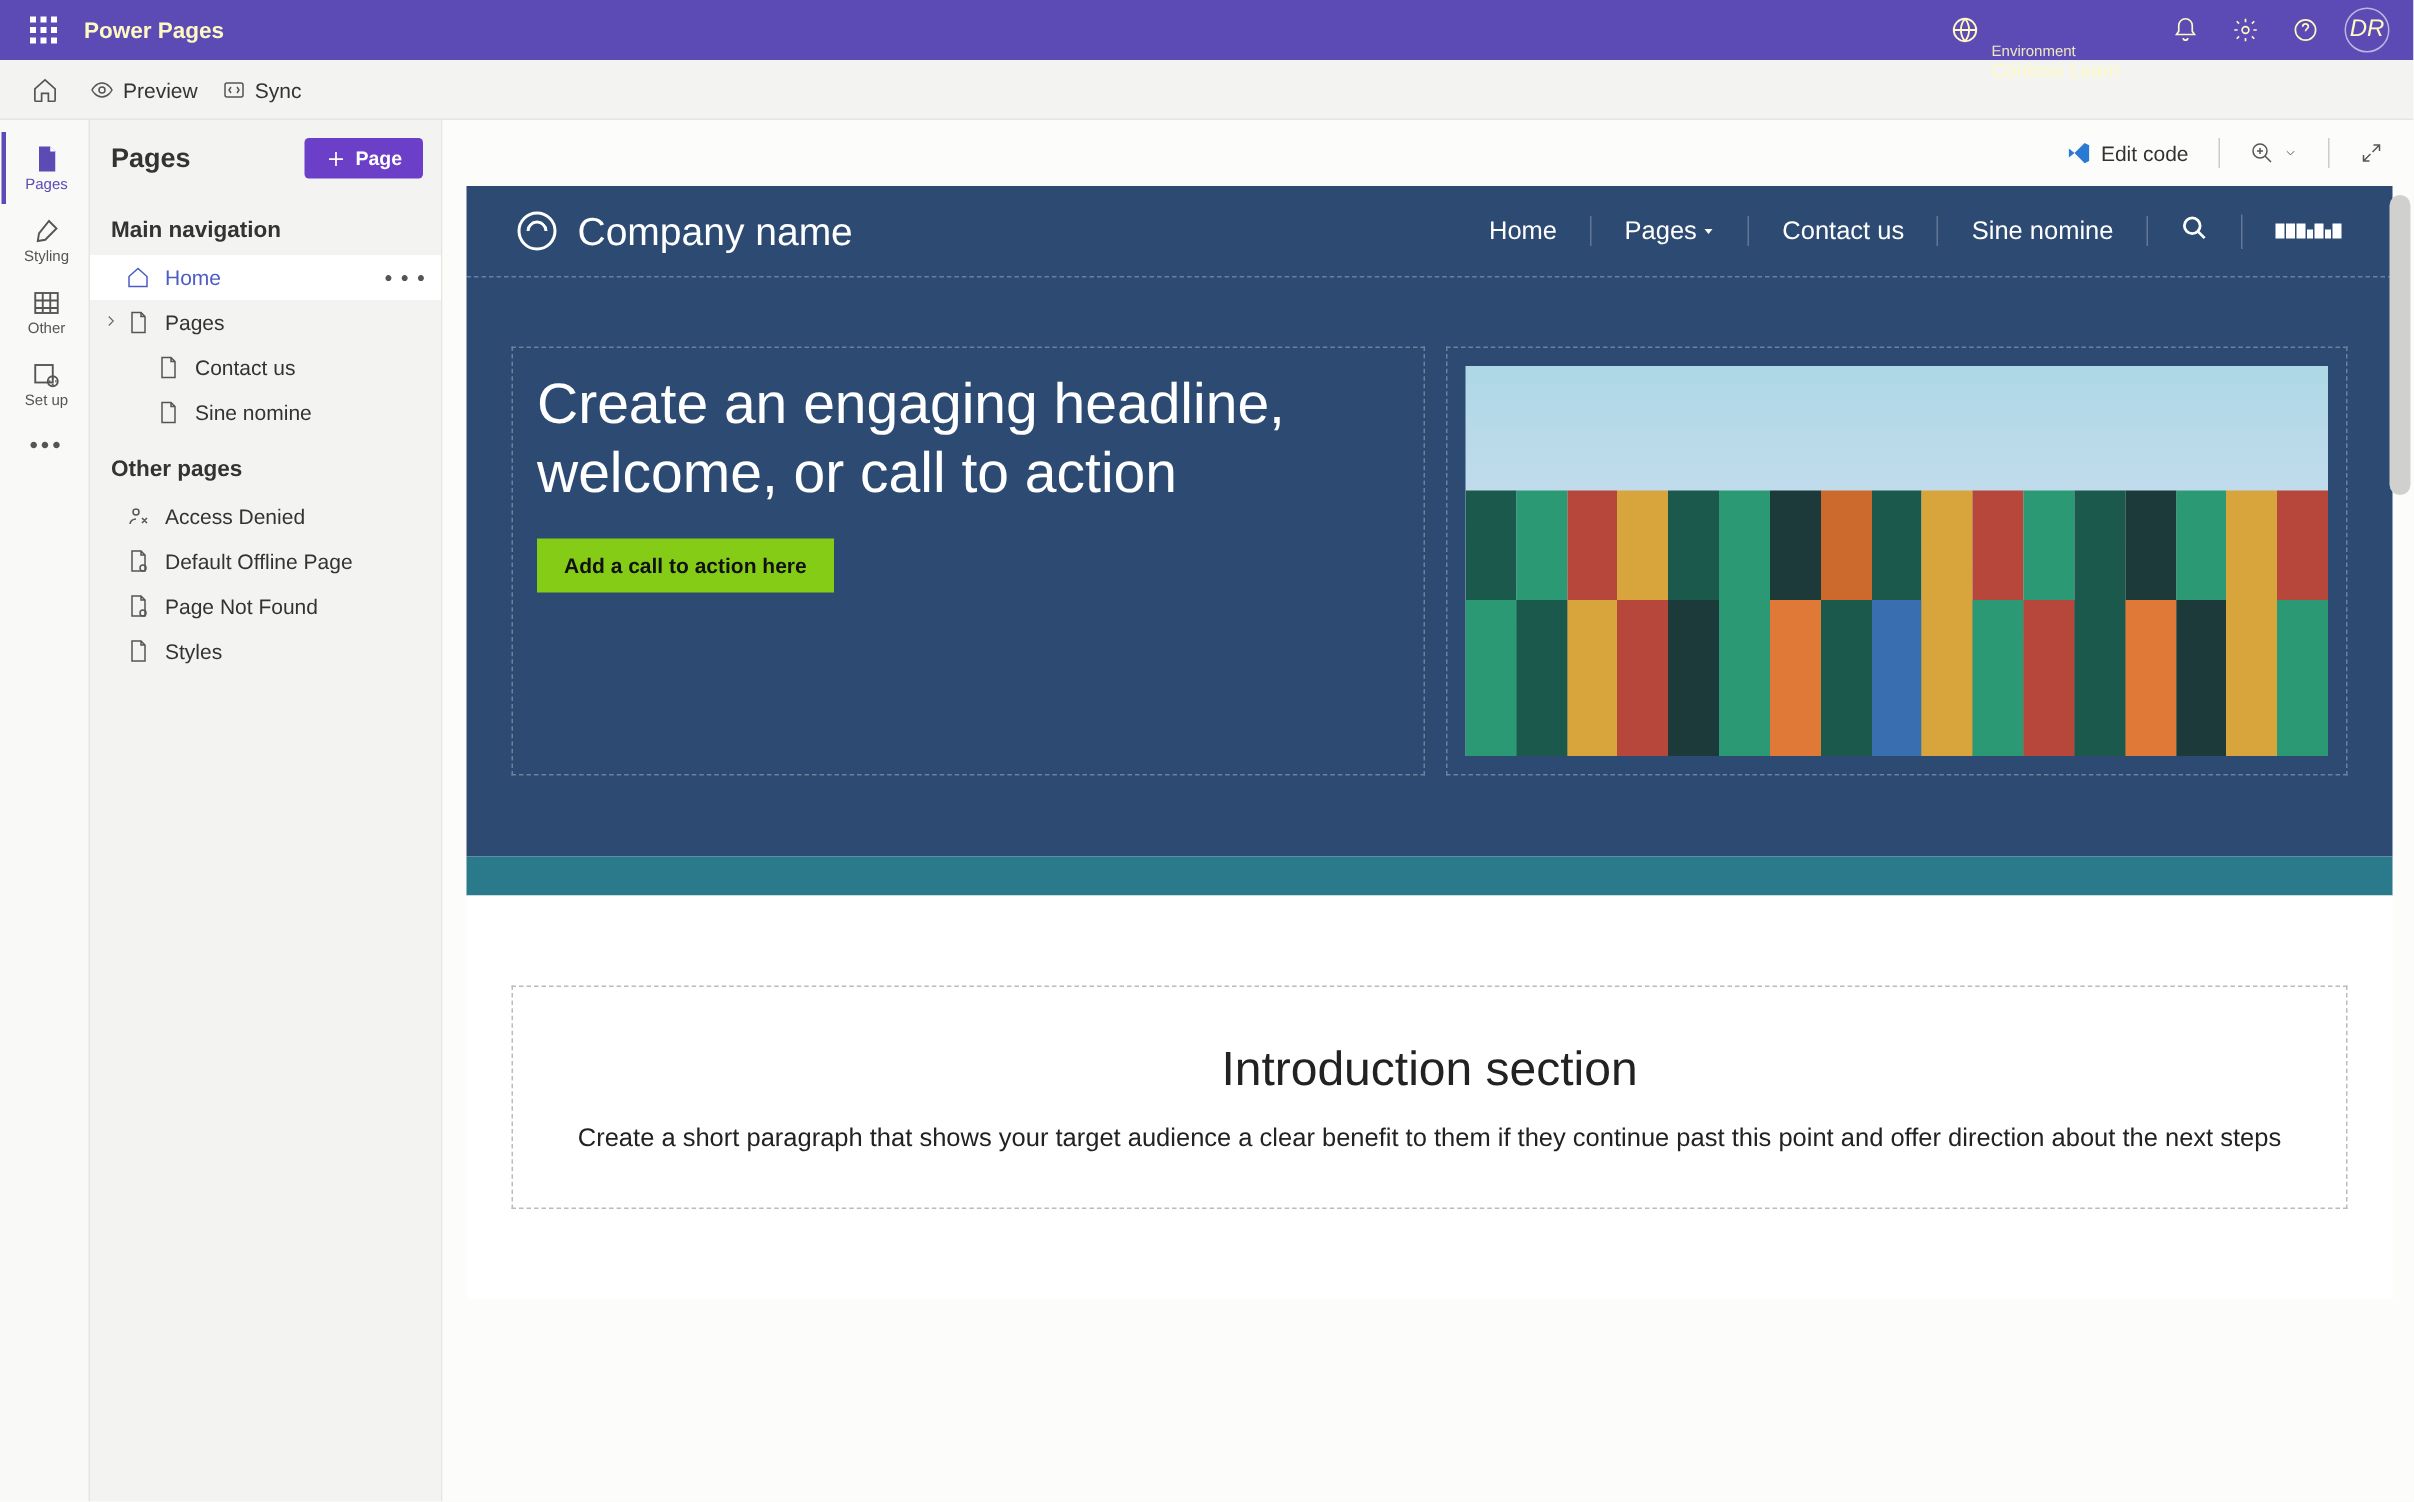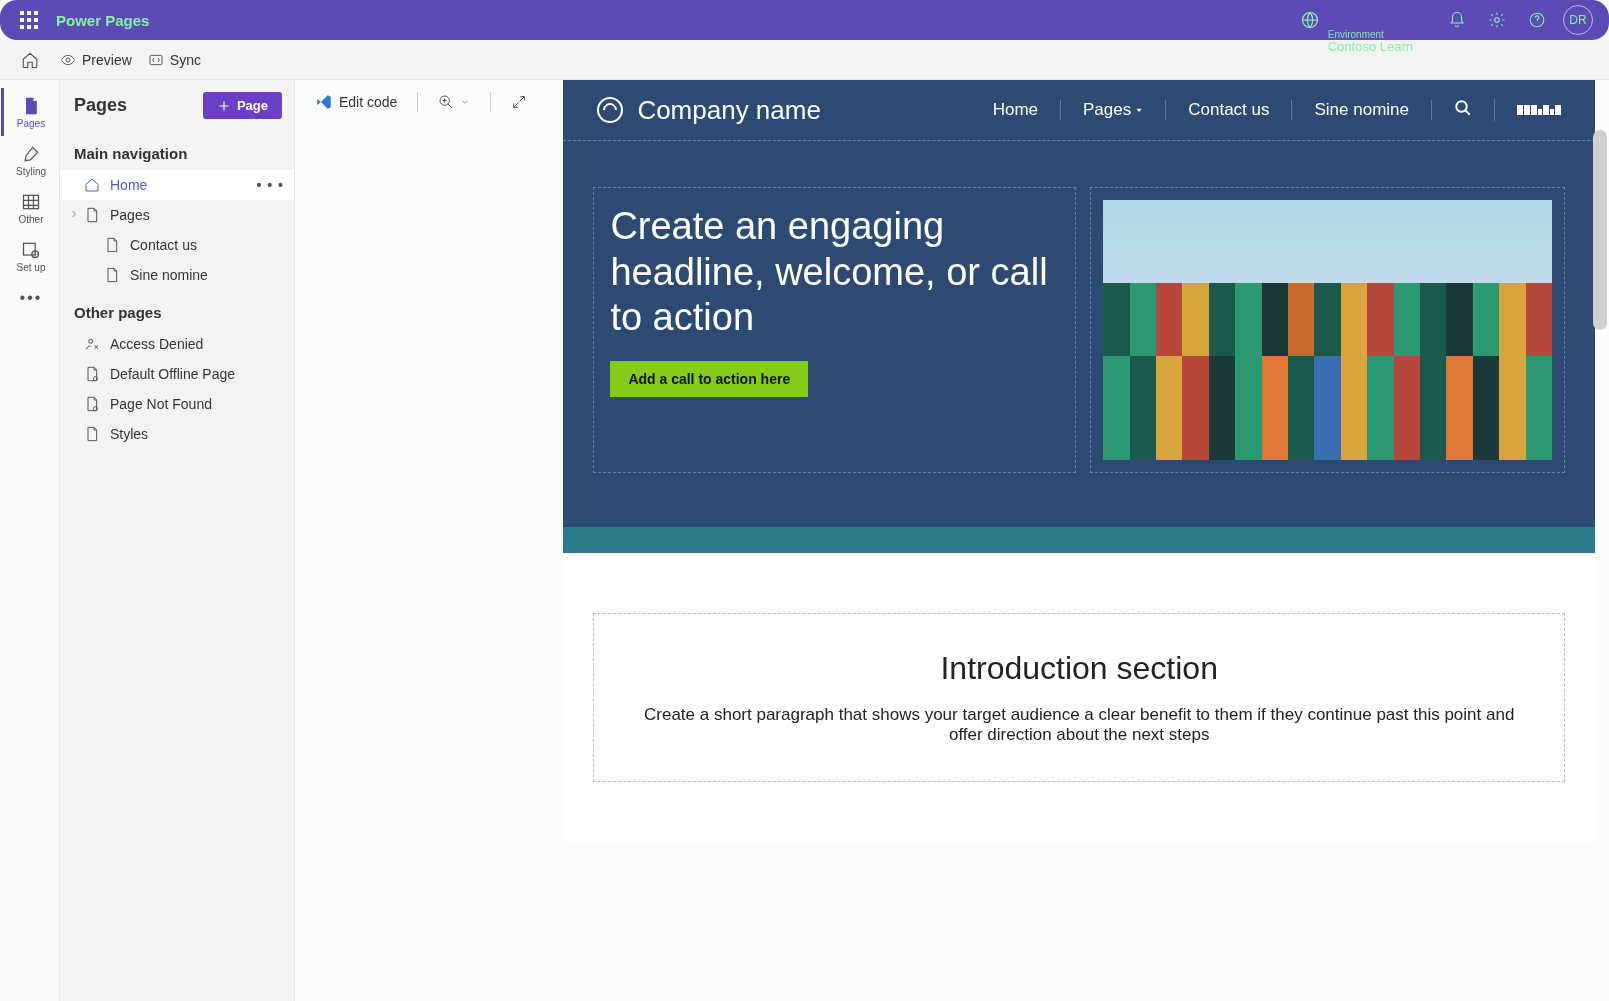--- a/index.html
+++ b/index.html
@@ -1,31 +1,31 @@
 <!DOCTYPE html>
 <html><head>
   <meta charset="utf-8">
   <style>
     * { margin: 0; padding: 0; box-sizing: border-box; }
     body { font-family: "Segoe UI", -apple-system, sans-serif; overflow: hidden; height: 100vh; background: #f9f9f8; }
     
     
-    .topbar { height: 40px; background: #5c4bb5; color: #86efac; display: flex; align-items: center; padding: 0 10px; border-radius: 17px; }
+    .topbar { height: 40px; background: #5c4bb5; color: #fef9c3; display: flex; align-items: center; padding: 0 10px; }
     .waffle { width: 18px; height: 18px; display: grid; grid-template-columns: repeat(3, 4px); grid-template-rows: repeat(3, 4px); gap: 3px; cursor: pointer; margin: 0 10px; }
     .waffle span { background: white; width: 4px; height: 4px; }
     .app-name { font-size: 15px; font-weight: 600; margin-left: 8px; }
     .topbar-spacer { flex: 1; }
     .env-block { display: flex; align-items: center; margin-right: 24px; cursor: pointer; }
     .env-icon { width: 20px; height: 20px; margin-right: 8px; }
     .env-text { line-height: 1.1; margin-top: 44px; }
     .env-text .lbl { font-size: 10px; opacity: 0.9; }
     .env-text .val { font-size: 13px; }
     .topbar-icon { width: 40px; height: 40px; display: flex; align-items: center; justify-content: center; cursor: pointer; }
     .topbar-icon svg { width: 18px; height: 18px; }
-    .avatar { width: 30px; height: 30px; border-radius: 50%; border: 1px solid rgba(255,255,255,0.6); display: flex; align-items: center; justify-content: center; font-size: 12px; margin: 16px 6px; cursor: pointer; }
+    .avatar { width: 30px; height: 30px; border-radius: 50%; border: 1px solid rgba(255,255,255,0.6); display: flex; align-items: center; justify-content: center; font-size: 16px; margin: 16px 6px; cursor: pointer; font-style: italic; }
     
     
     .subheader { height: 40px; background: #f3f3f2; border-bottom: 1px solid #e5e5e3; display: flex; align-items: center; }
     .home-icon-btn { width: 60px; display: flex; align-items: center; justify-content: center; cursor: pointer; }
     .subheader-center { flex: 1; display: flex; align-items: center; justify-content: center; gap: 8px; color: #1b1b1b; }
     .site-name { font-size: 14px; font-weight: 500; }
     .site-status { font-size: 14px; color: #666; }
     .subheader-right { display: flex; align-items: center; gap: 16px; padding-right: 20px; }
     .sub-action { display: flex; align-items: center; gap: 6px; font-size: 14px; color: #333; cursor: pointer; }
     .sub-action svg { width: 16px; height: 16px; }
@@ -51,21 +51,21 @@
     .tree-item { display: flex; align-items: center; padding: 7px 10px 7px 24px; font-size: 14px; color: #333; cursor: pointer; position: relative; }
     .tree-item.selected { background: white; color: #4b5cc4; font-weight: 500; }
     .tree-item .chev { width: 14px; margin-left: -16px; margin-right: 2px; color: #666; }
     .tree-item .icn { width: 16px; height: 16px; margin-right: 10px; display: flex; align-items: center; justify-content: center; color: #555; }
     .tree-item.selected .icn { color: #4b5cc4; }
     .tree-item .more { position: absolute; right: 10px; color: #555; font-weight: bold; letter-spacing: 1px; display: none; }
     .tree-item.selected .more { display: block; }
     .tree-item.indent { padding-left: 44px; }
 
     
-    .canvas-col { flex: 1; display: flex; flex-direction: row; background: #fcfcfb; }
+    .canvas-col { flex: 1; display: flex; flex-direction: column; background: #fcfcfb; }
     .canvas-toolbar { height: 44px; display: flex; align-items: center; justify-content: flex-end; padding: 0 14px; gap: 14px; }
     .tool-btn { display: flex; align-items: center; gap: 6px; font-size: 14px; color: #333; cursor: pointer; padding: 4px 6px; }
     .tool-icon-only { cursor: pointer; }
     .divider-v { width: 1px; height: 20px; background: #ccc; }
 
     
     .preview-wrap { flex: 1; overflow: auto; padding: 0 14px 14px 0; }
     .preview-frame { margin-left: 16px; margin-right: 0; }
     .site-nav { background: #2c4a72; height: 60px; display: flex; align-items: center; padding: 0 34px; }
     .logo { width: 26px; height: 26px; border: 2px solid white; border-radius: 50%; position: relative; margin-right: 14px; }

